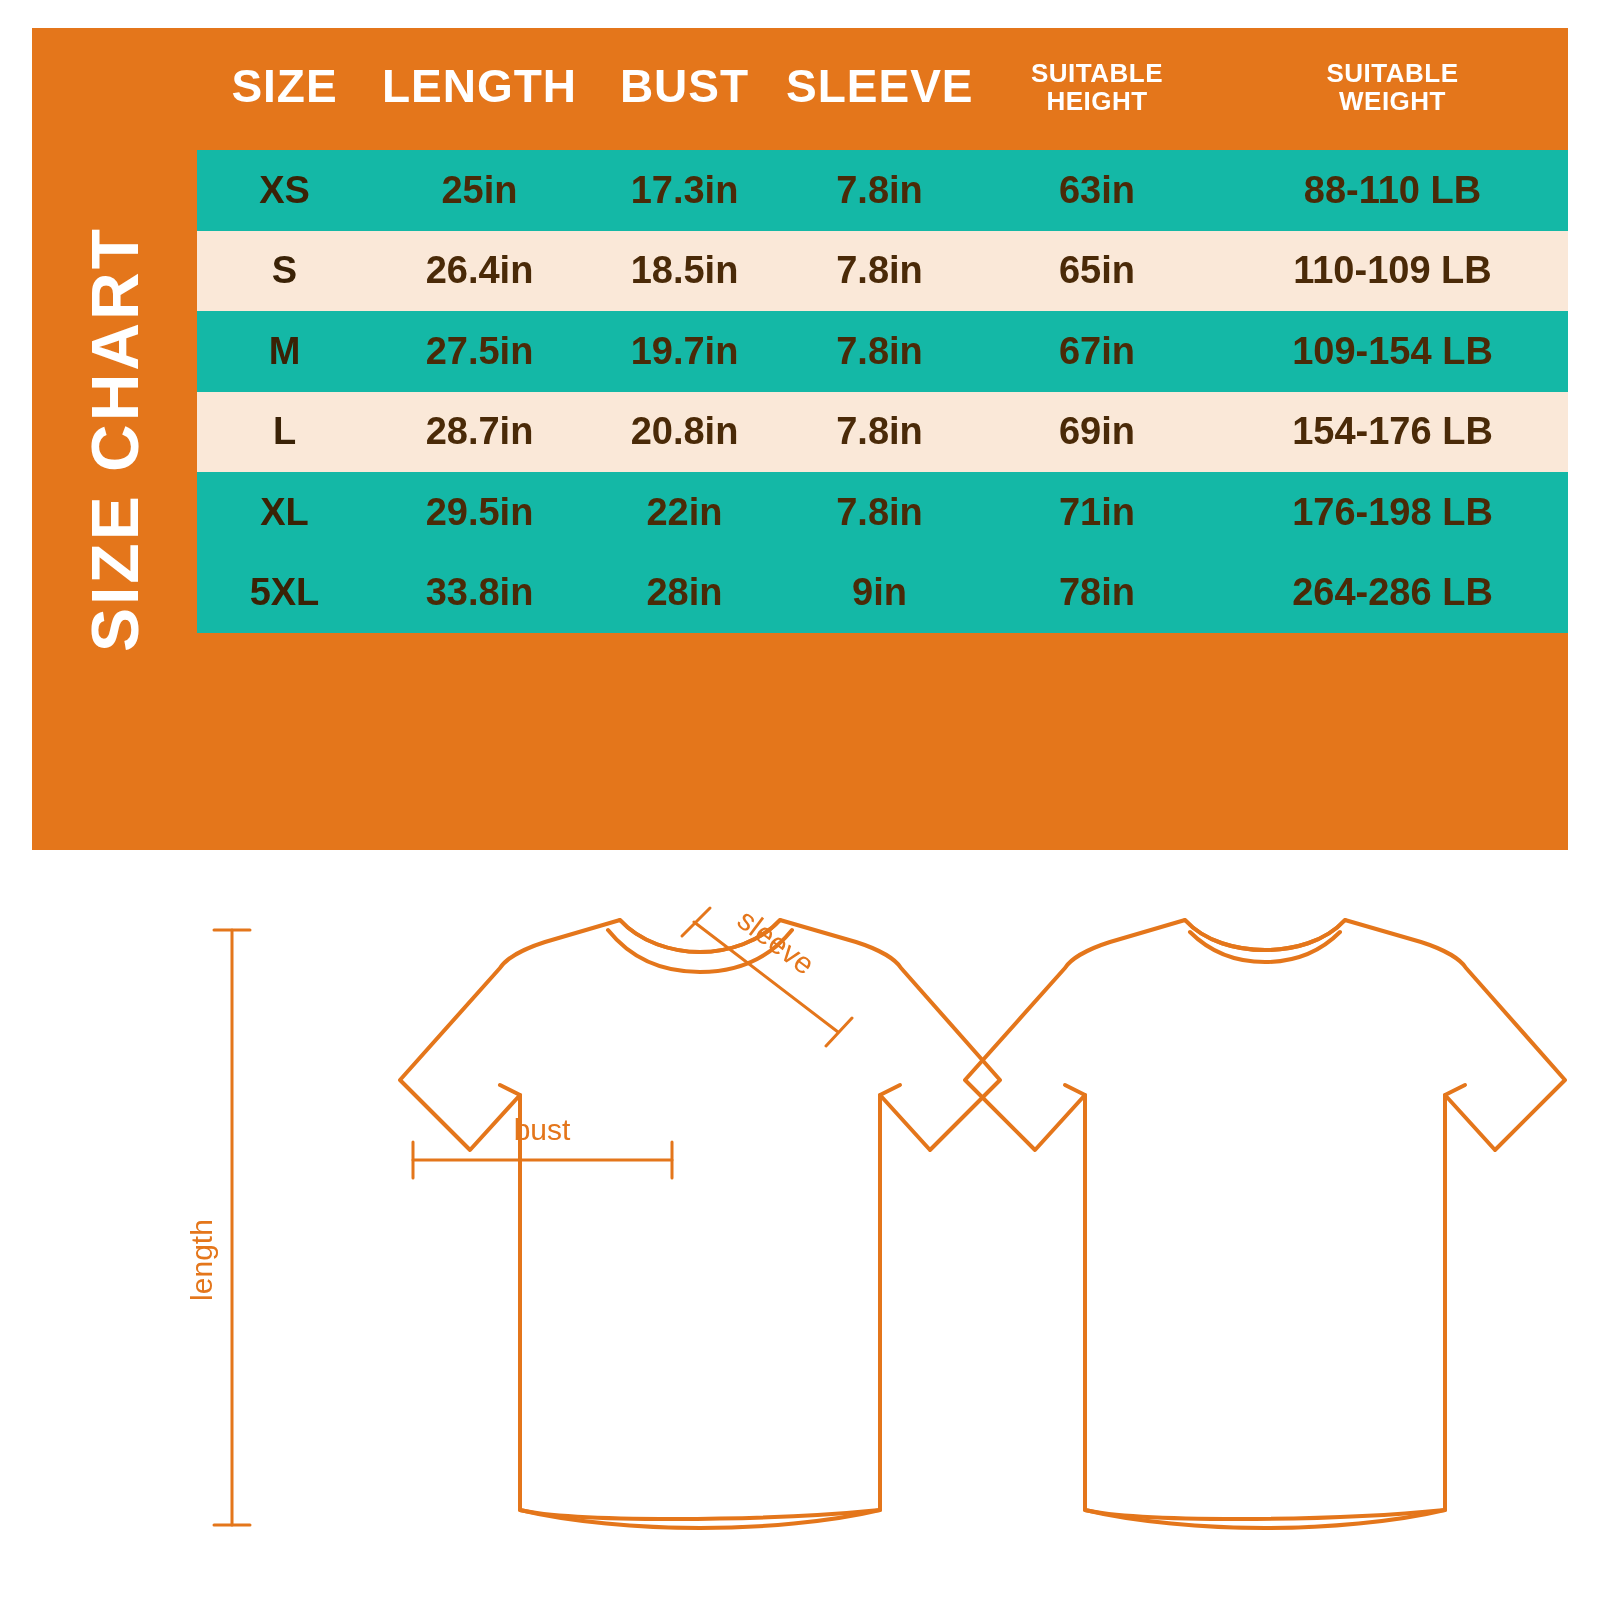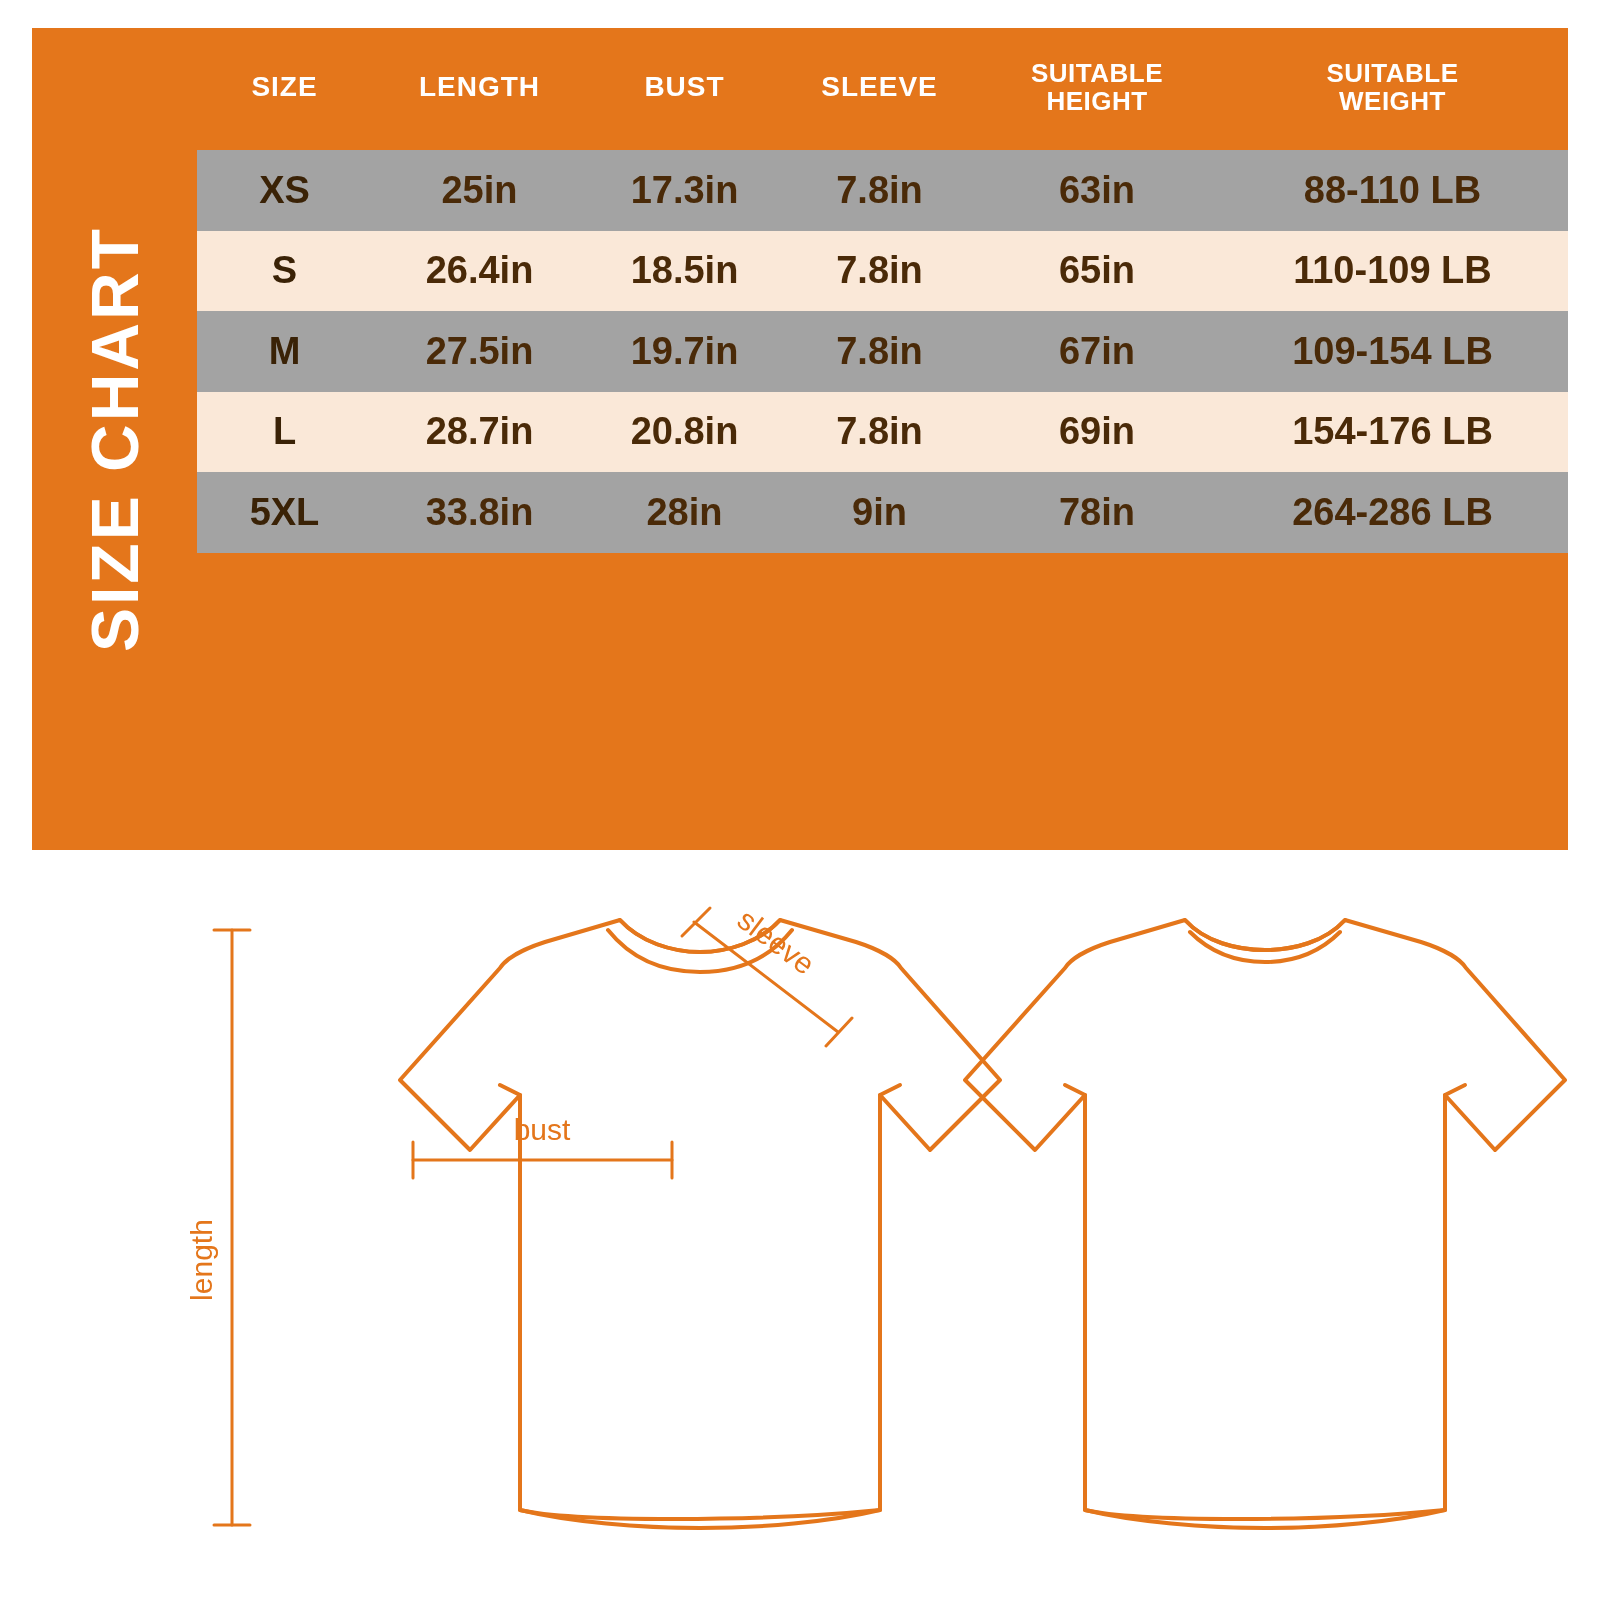--- a/index.html
+++ b/index.html
@@ -51,21 +51,21 @@
     flex-direction: column;
   }
   table.size-table {
     border-collapse: collapse;
     width: 100%;
     table-layout: fixed;
   }
   table.size-table thead th {
     background: #E4761B;
     color: #ffffff;
-    font-size: 28px;
+    font-size: 46px;
     font-weight: bold;
     letter-spacing: 1px;
     padding: 10px 4px 14px 4px;
     height: 98px;
     vertical-align: middle;
     line-height: 1.08;
     font-family: "Liberation Sans", sans-serif;
   }
   table.size-table thead th.small {
     font-size: 26px;
@@ -73,21 +73,21 @@
   }
   table.size-table tbody td {
     text-align: center;
     font-size: 38px;
     font-weight: bold;
     color: #4A2A08;
     height: 80.5px;
     padding: 0;
     font-family: "Liberation Sans", sans-serif;
   }
-  table.size-table tbody tr.odd td { background: #a3a3a3; margin-left: 36px; }
+  table.size-table tbody tr.odd td { background: #14b8a6; margin-left: 36px; }
   table.size-table tbody tr.even td { background: #FAE8D8; }
   table.size-table tbody td.size-cell { color: #3A2206; }
 
   
   col.c0 { width: 175px; }
   col.c1 { width: 215px; }
   col.c2 { width: 195px; }
   col.c3 { width: 195px; }
   col.c4 { width: 240px; }
   col.c5 { width: 351px; }
@@ -167,20 +167,28 @@
           <td>67in</td>
           <td>109-154 LB</td>
         </tr>
         <tr class="even">
           <td class="size-cell">L</td>
           <td>28.7in</td>
           <td>20.8in</td>
           <td>7.8in</td>
           <td>69in</td>
           <td>154-176 LB</td>
+        </tr>
+        <tr class="odd">
+          <td class="size-cell">XL</td>
+          <td>29.5in</td>
+          <td>22in</td>
+          <td>7.8in</td>
+          <td>71in</td>
+          <td>176-198 LB</td>
         </tr>
         <tr class="odd">
           <td class="size-cell">5XL</td>
           <td>33.8in</td>
           <td>28in</td>
           <td>9in</td>
           <td>78in</td>
           <td>264-286 LB</td>
         </tr>
       </tbody>

